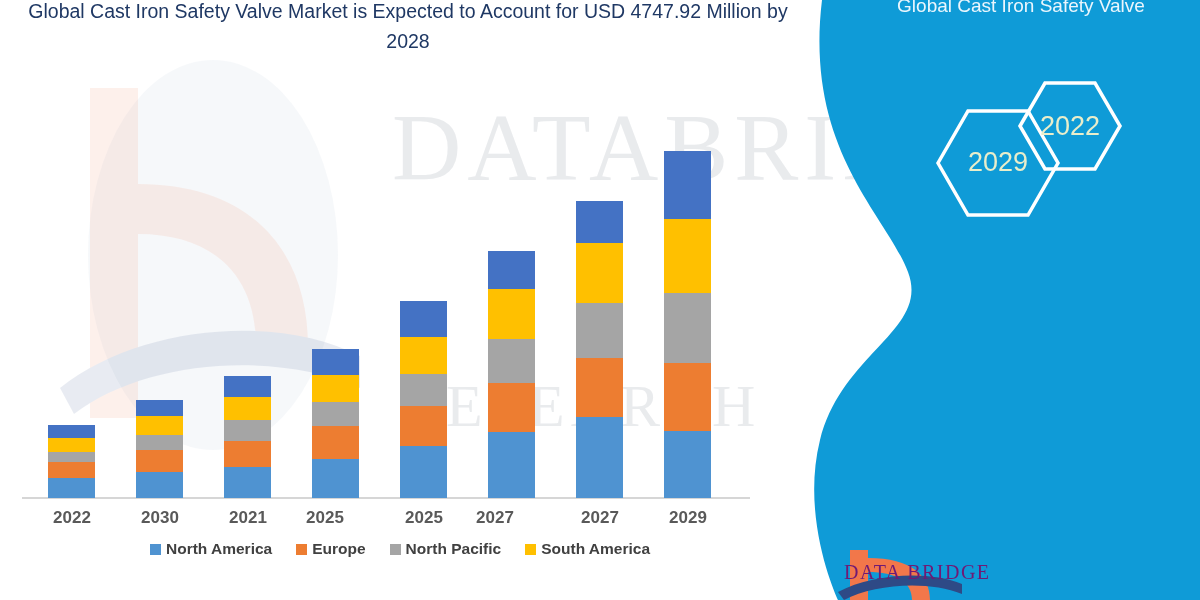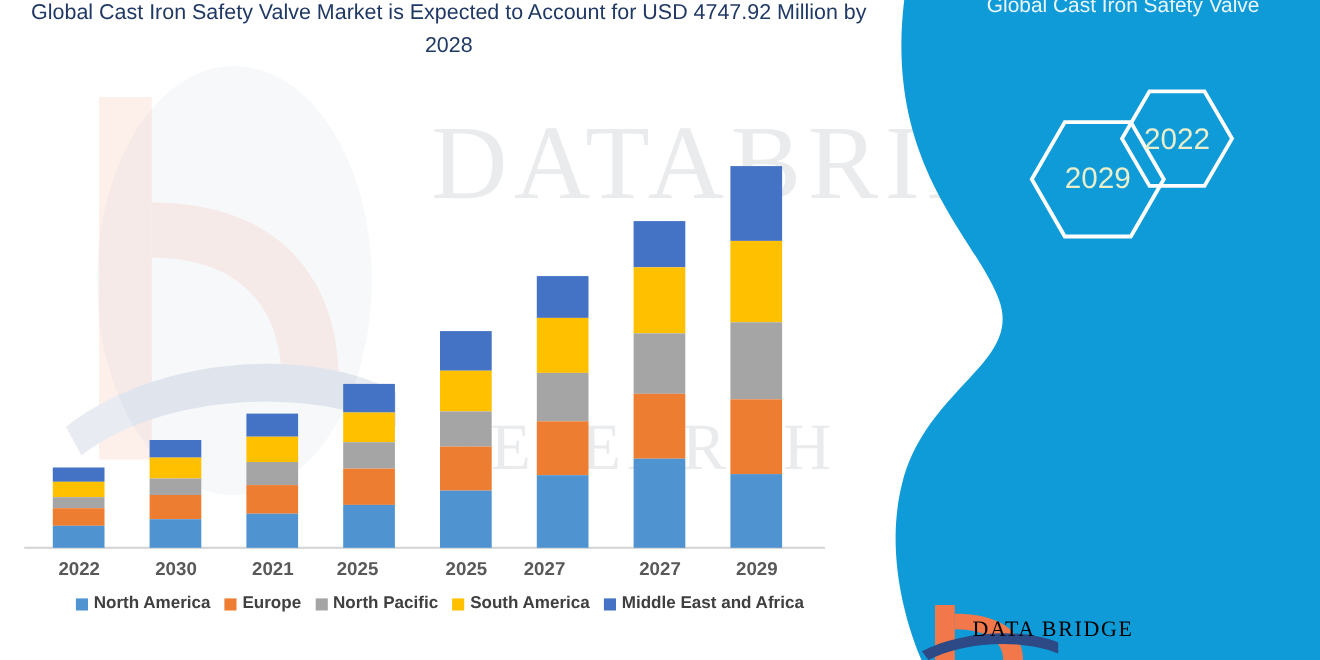--- a/index.html
+++ b/index.html
@@ -28,34 +28,34 @@
          font-size:19.5px;color:#1f3864;line-height:30px;}
   .plot{position:absolute;left:20px;top:140px;width:740px;height:358px;}
   .axis-line{position:absolute;left:22px;top:497px;width:728px;height:1.5px;
              background:#d6d6d6;}
   .bar{position:absolute;bottom:0;width:47px;}
   .seg{width:100%;}
   .xlabels{position:absolute;left:0;top:508px;width:800px;height:28px;}
   .xlabel{position:absolute;width:90px;text-align:center;font-size:17px;
           font-weight:bold;color:#595959;}
   .legend{position:absolute;left:0;top:540px;width:800px;
-          display:flex;justify-content:center;align-items:center;gap:13px;}
+          display:flex;justify-content:center;align-items:center;gap:24px;}
   .lg-item{display:flex;align-items:center;gap:5px;}
   .lg-sw{width:11px;height:11px;display:inline-block;}
   .lg-tx{font-size:15.5px;font-weight:bold;color:#404040;white-space:nowrap;}
 
   
   .rp-title{position:absolute;left:846px;top:-10px;width:350px;text-align:center;
             font-size:19px;color:#eaf6fd;line-height:31px;}
   .hexwrap{position:absolute;left:910px;top:78px;width:250px;height:170px;}
   .rp-brand{position:absolute;left:876px;top:250px;width:300px;text-align:center;
             font-size:20.5px;color:#e9eecb;line-height:32px;letter-spacing:.4px;}
   .dbmr-logo{position:absolute;left:838px;top:550px;width:230px;height:50px;}
-  .dbmr-logo-text{position:absolute;left:884px;top:561px;font-size:20px;
-                  color:#000000;font-family:"Liberation Serif",serif;letter-spacing:1.5px;}
+  .dbmr-logo-text{position:absolute;left:844px;top:561px;font-size:20px;
+                  color:#701a75;font-family:"Liberation Serif",serif;letter-spacing:1.5px;}
 </style>
 </head>
 <body>
 
 <div id="stage">
 
   <div class="wm-ellipse"></div>
 
   <svg class="wm-logo" viewBox="0 0 300 330">
     <path d="M30 0 H78 V330 H30 Z" fill="#f2774a"></path>
@@ -158,24 +158,20 @@
           <span class="lg-tx">Europe</span>
         </div>
         <div class="lg-item">
           <span class="lg-sw" style="background: rgb(165, 165, 165);"></span>
           <span class="lg-tx">North Pacific</span>
         </div>
         <div class="lg-item">
           <span class="lg-sw" style="background: rgb(255, 192, 0);"></span>
           <span class="lg-tx">South America</span>
         </div>
-        <div class="lg-item">
-          <span class="lg-sw" style="background: rgb(68, 114, 196);"></span>
-          <span class="lg-tx">Middle East and Africa</span>
-        </div>
       </div>
   </div>
 
   <div class="rp-title">
     <div>Global Cast Iron Safety Valve</div>
   </div>
 
   <svg class="hexwrap" viewBox="0 0 250 170">
     <polygon points="28,85 58,33 118,33 148,85 118,137 58,137" fill="none" stroke="#ffffff" stroke-width="3.5"></polygon>
     <text x="88" y="93" text-anchor="middle" font-size="27" fill="#e9eecb" font-family="Liberation Sans, sans-serif" id="hex-back">2029</text>

